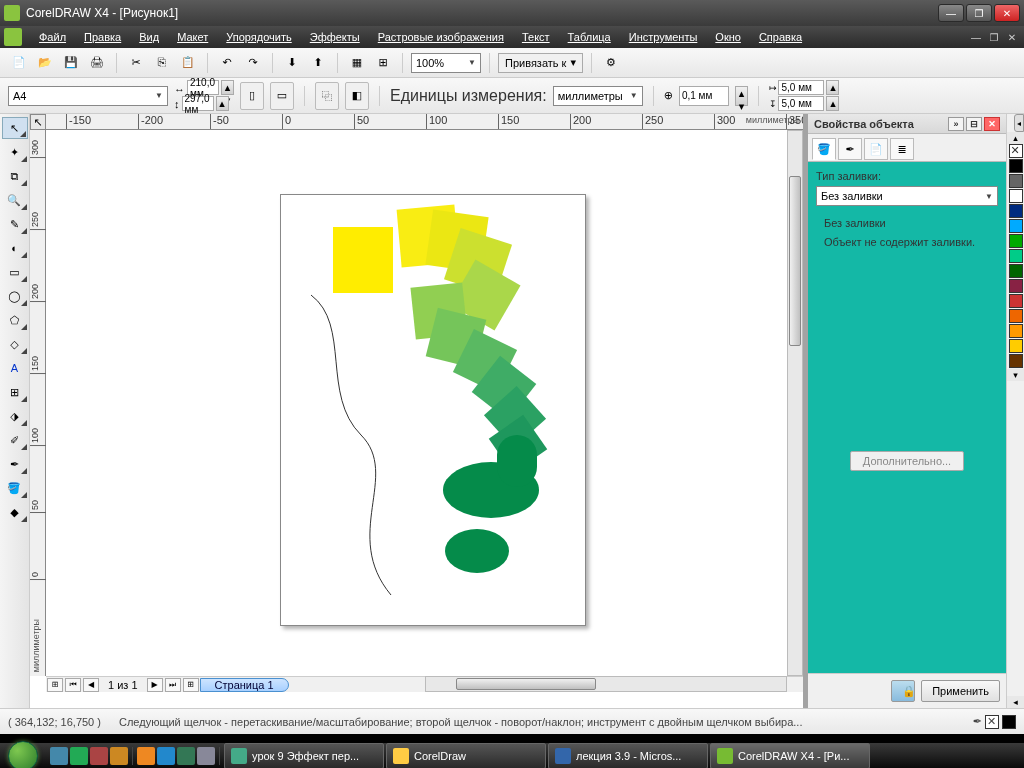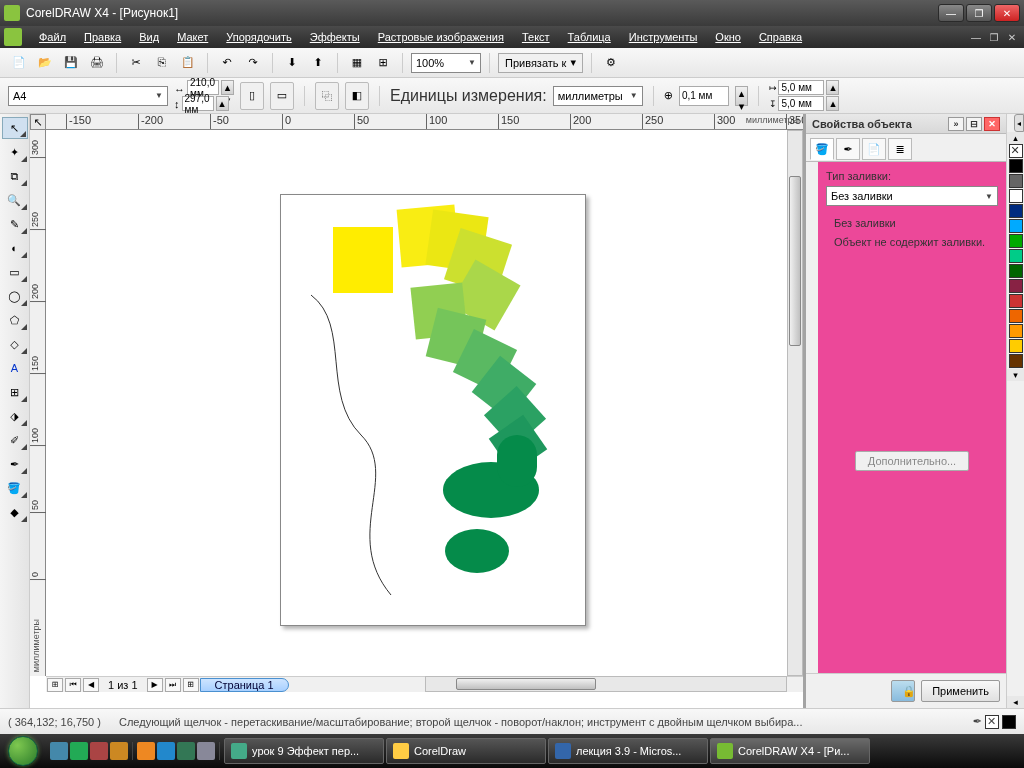--- a/index.html
+++ b/index.html
@@ -55,49 +55,49 @@
 
 .pagenav { position:absolute; bottom:16px; left:16px; right:0; height:16px; background:#f0f0f0; display:flex; align-items:center; border-top:1px solid #ccc;}
 .pagenav .navbtn { width:16px; height:14px; border:1px solid #aaa; background:#f8f8f8; margin:0 1px; display:flex;align-items:center;justify-content:center;font-size:8px;}
 .pagenav .pginfo { padding: 0 8px; }
 .pagenav .tab { background: linear-gradient(#cde4ff,#a8d0ff); border:1px solid #4a90d0; height:14px; padding:0 14px; border-radius:0 8px 8px 0; display:flex;align-items:center; color:#003; }
 .hscroll { position:absolute; bottom:16px; left:395px; right:16px; height:16px; background:#e8e8e8; border:1px solid #bbb;}
 .hscroll .thumb { position:absolute; left:30px; width:140px; height:12px; top:1px; background:linear-gradient(#f0f0f0,#c0c0c0); border:1px solid #888; border-radius:2px;}
 .vscroll-dummy { position:absolute; right:0; top:16px; width:16px; bottom:32px; background:#e8e8e8; border:1px solid #bbb;}
 .vscroll-dummy .thumb { position:absolute; top:45px; height:170px; width:12px; left:1px; background:linear-gradient(90deg,#f0f0f0,#c0c0c0); border:1px solid #888; border-radius:2px;}
 
-.docker { width: 203px; background: #f0f0f0; border-left: 3px solid #a3a3a3; display: flex; flex-direction: column; }
+.docker { width: 203px; background: #f0f0f0; border-left: 5px solid #a3a3a3; display: flex; flex-direction: column; }
 .docker-title { height: 20px; background: linear-gradient(#e8e8e8,#d8d8d8); border-bottom:1px solid #bbb; display:flex; align-items:center; padding:0 6px; font-weight:bold; color:#333;}
 .docker-title .dbtns { margin-left:auto; display:flex; gap:2px;}
 .docker-title .dbtn { width:16px; height:14px; border:1px solid #999; background:#f4f4f4; font-size:9px; display:flex;align-items:center;justify-content:center;}
 .docker-title .dbtn.close { background:#f66; color:#fff; border-color:#c33;}
 .docker-tabs { height: 28px; display:flex; padding:4px 4px 0; gap:2px; border-bottom:1px solid #bbb;}
 .docker-tab { width:24px; height:22px; border:1px solid #bbb; background:#f8f8f8; display:flex;align-items:center;justify-content:center;}
 .docker-tab.active { background:#fff; border-bottom-color:#fff;}
-.docker-body { flex:1; padding:8px; background:#ec4899;margin-left:12px;}
+.docker-body { flex:1; padding:8px; background:#14b8a6;}
 .docker-body .field-lbl { margin-bottom:4px; color:#333;}
 .docker-body .info { margin-top:10px; color:#333; line-height:1.4; padding-left:8px;}
 .docker-foot { padding:6px; display:flex; justify-content:flex-end; gap:6px; border-top:1px solid #ccc;}
 .docker-foot button { height:22px; padding:0 10px; border:1px solid #999; background:linear-gradient(#f8f8f8,#e0e0e0); border-radius:2px;}
 .docker-foot .lock { width:24px; background: linear-gradient(#bde,#8bd);}
 .adv-btn { margin-top:200px; display:flex; justify-content:center;}
 .adv-btn button { padding:3px 12px; border:1px solid #aaa; background:#f0f0f0; color:#888; border-radius:2px;}
 
 .colorbar { width: 18px; background: #f0f0f0; border-left:1px solid #ccc; display:flex; flex-direction:column; padding-top:18px;}
 .colorbar .sw { width:14px; height:14px; margin:0 auto 1px; border:1px solid #333;}
 .colorbar .arr { height:12px; display:flex;align-items:center;justify-content:center; font-size:9px; background:#e8e8e8;}
 .colorbar .nocolor { width:14px;height:14px;margin:0 auto 1px;border:1px solid #333;background:#fff;position:relative;}
 .colorbar .nocolor::after { content:'✕'; position:absolute; top:-1px; left:1px; font-size:11px; color:#333;}
 .expander { position:absolute; right:0; top:114px; width:10px; height:18px; background:#e0e0e0; border:1px solid #999; display:flex;align-items:center;justify-content:center; font-size:8px; border-radius:3px 0 0 3px;}
 
 .statusbar { position:absolute; bottom:34px; left:0; right:0; height:26px; background:linear-gradient(#f8f8f8,#e8e8e8); border-top:1px solid #ccc; display:flex; align-items:center; padding:0 8px; color:#444; gap:18px;}
 .statusbar .swatches { margin-left:auto; display:flex; gap:3px;}
 .statusbar .swatches .sw { width:14px; height:14px; border:1px solid #333;}
 
-.taskbar { position:absolute; bottom:0; left:0; right:0; height:34px; background:linear-gradient(#3a3a3a,#0a0a0a); display:flex; align-items:center;}
+.taskbar { position:absolute; bottom:0; left:0; right:0; height:25px; background:linear-gradient(#3a3a3a,#0a0a0a); display:flex; align-items:center;}
 .taskbar .start { width:46px; height:34px; display:flex;align-items:center;justify-content:center;}
 .taskbar .start .orb { width:30px; height:30px; border-radius:50%; background:radial-gradient(circle at 30% 30%, #7ec850, #2a7a2a); border:1px solid #164; box-shadow:0 0 4px rgba(120,200,80,.6);}
 .taskbar .ql { display:flex; gap:2px; padding:0 4px; border-right:1px solid #444;}
 .taskbar .ql .q { width:18px; height:18px; background:#456; border-radius:2px;}
 .taskbar .tasks { display:flex; gap:2px; padding:0 4px; flex:1;}
 .taskbar .task { height:26px; min-width:160px; background:linear-gradient(#555,#2a2a2a); border:1px solid #666; border-radius:2px; display:flex; align-items:center; padding:0 6px; color:#fff; gap:5px;}
 .taskbar .task.active { background:linear-gradient(#6a6a6a,#3a3a3a);}
 .taskbar .task .ti { width:16px; height:16px; background:#4a90d0; border-radius:2px;}
 .taskbar .tray { display:flex; align-items:center; gap:4px; padding:0 8px; color:#ccc;}
 </style>

